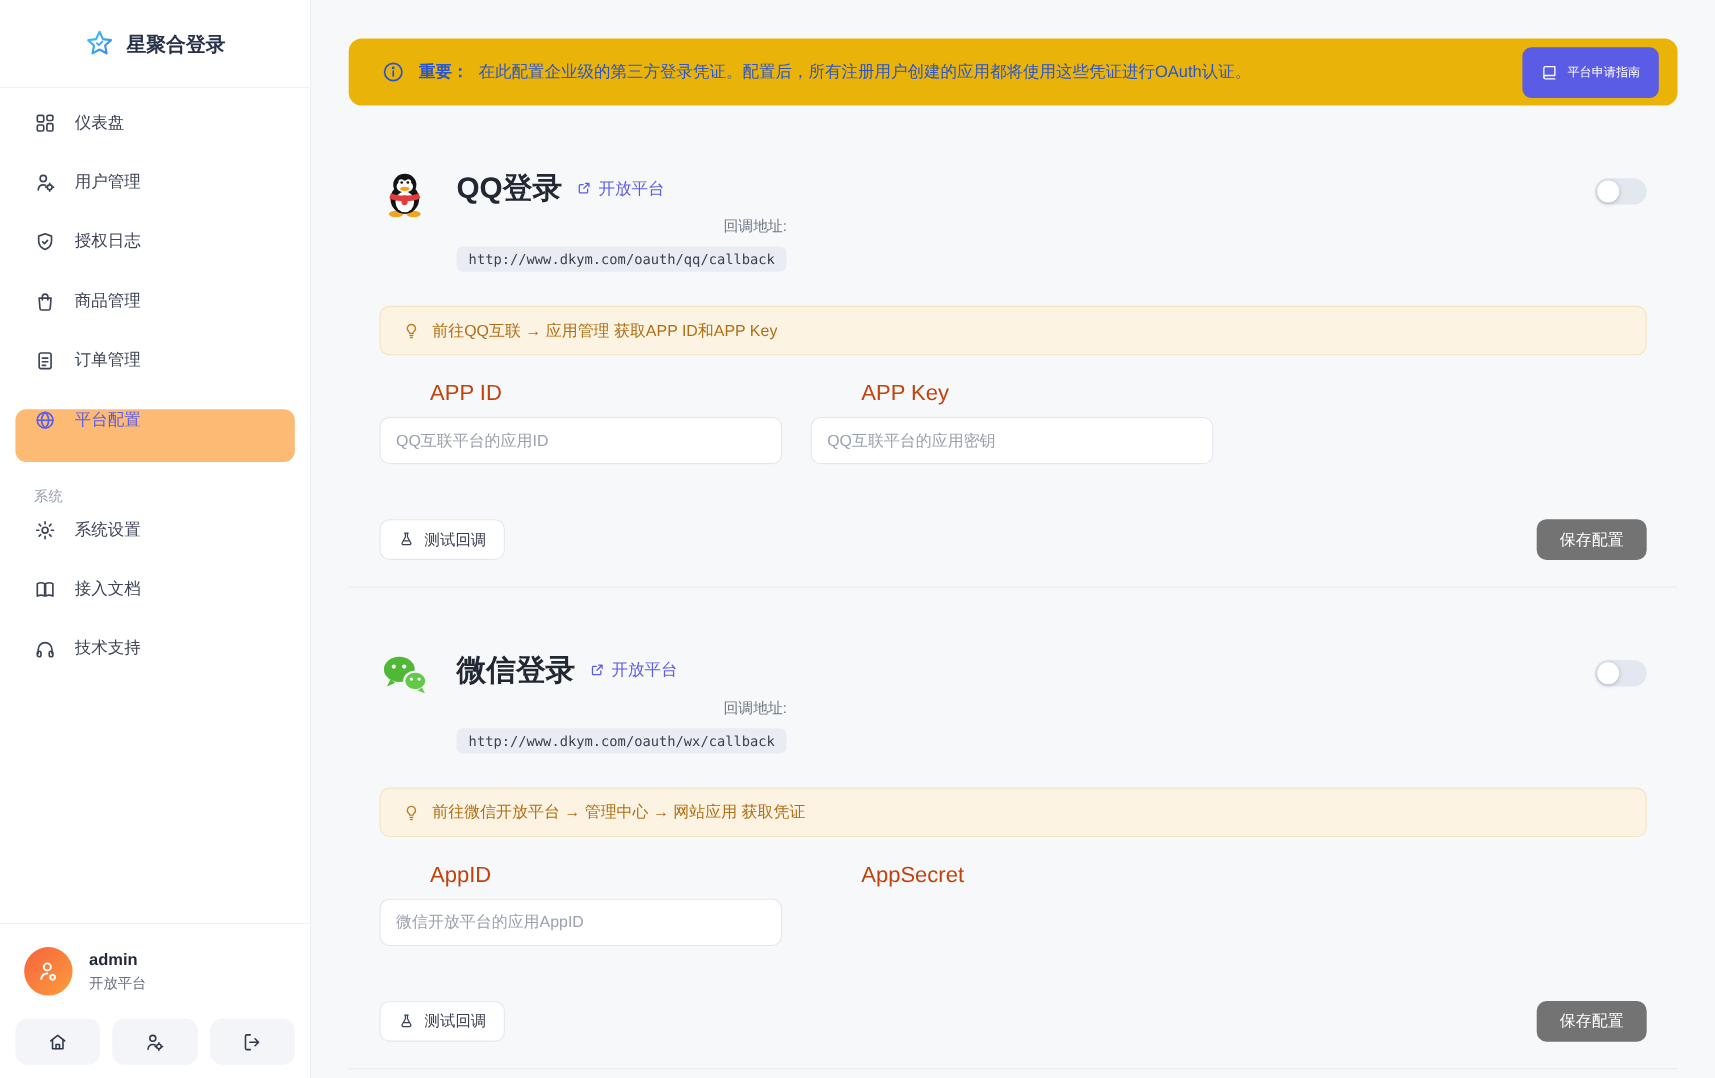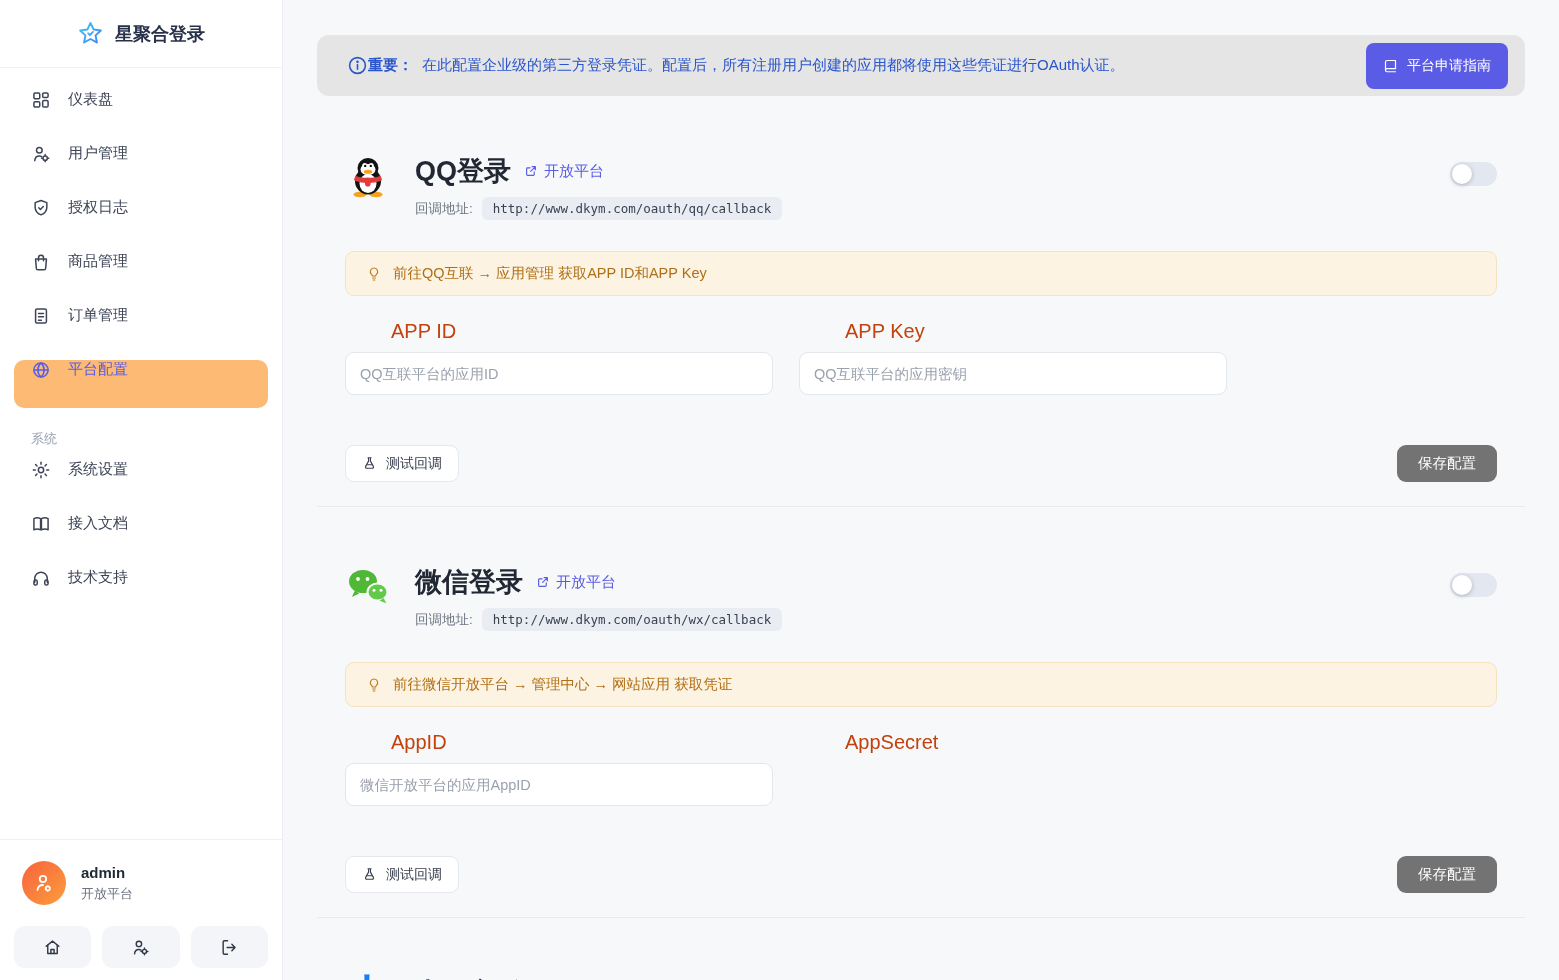--- a/index.html
+++ b/index.html
@@ -7,68 +7,68 @@
   body {
     width:1559px; height:980px; overflow:hidden;
     font-family:"Liberation Sans","DejaVu Sans",sans-serif;
     background:#f7f8fa; color:#333a47;
   }
   .app { display:flex; height:100%; }
 
   
   .sidebar { width:283px; min-width:283px; background:#fff; border-right:1px solid #ecedf1;
              display:flex; flex-direction:column; }
-  .logo { height:68px; border-bottom:1px solid #f1f2f5; display:flex; align-items:center;
+  .logo { height:80px; border-bottom:1px solid #f1f2f5; display:flex; align-items:center;
           justify-content:center; gap:11px; font-size:18px; font-weight:bold; color:#273149; }
   .nav { padding:22px 14px 0; flex:1; overflow:hidden; }
   .nav-item { height:48px; display:flex; align-items:flex-start; gap:17px; padding:0 17px;
               border-radius:10px; color:#3c4456; font-size:15px; margin-bottom:6px; cursor:pointer; }
   .nav-item svg { width:20px; height:20px; flex:none; }
   .nav-item.active { background:#fdba74; color:#5b5ce5; }
   .nav-section { font-size:13px; color:#99a1b0; padding:16px 17px 12px; }
   .user-panel { border-top:1px solid #eef0f3; padding:21px 14px 12px; }
   .user-row { display:flex; align-items:center; gap:15px; padding:0 8px; }
   .avatar { width:44px; height:44px; border-radius:50%; flex:none;
             background:linear-gradient(135deg,#f8623c,#fb9e3d);
             display:flex; align-items:center; justify-content:center; }
   .user-name { font-size:15px; font-weight:bold; color:#1f2937; }
   .user-role { font-size:13px; color:#6b7280; margin-top:4px; }
   .user-actions { display:flex; gap:11px; margin-top:21px; }
   .user-actions button { flex:1; height:42px; background:#f3f5f8; border:none; border-radius:11px;
                          display:flex; align-items:center; justify-content:center; color:#2f3949; cursor:pointer; }
 
   
   .main { flex:1; padding:35px 34px 0; overflow:hidden; }
-  .notice { min-height:61px; background:#e5e5e5; border-radius:12px; display:flex; align-items:center;
-            padding:6px 17px 6px 30px; color:#2a55cb; font-size:15px; }
+  .notice { min-height:61px; background:#eab308; border-radius:12px; display:flex; align-items:center;
+            gap:13px; padding:6px 17px 6px 30px; color:#2a55cb; font-size:15px; }
   .notice .em { font-weight:bold; margin-right:9px; }
   .guide-btn { margin-left:auto; background:#5b5ce5; color:#fff; border:none; border-radius:8px;
-               height:46px; padding:0 17px; font-size:14px; display:flex; align-items:center; gap:9px;
+               height:46px; padding:0 17px; font-size:11px; display:flex; align-items:center; gap:9px;
                cursor:pointer; flex:none; font-family:inherit; }
 
   .platform { padding:57px 28px 24px; border-bottom:1px solid #e9ebef; }
   .p-header { display:flex; align-items:flex-start; gap:24px; }
   .p-icon { width:46px; height:46px; flex:none; }
   .p-title-row { display:flex; align-items:center; gap:13px; }
   .p-title-row h2 { margin:0; font-size:27px; color:#212733; }
   .ext-link { color:#5b5ce5; font-size:15px; display:flex; gap:6px; align-items:center;
               text-decoration:none; cursor:pointer; }
-  .p-callback { margin-top:8px; display:flex; align-items:center; gap:9px; }
+  .p-callback { margin-top:8px; display:flex; align-items:flex-end; gap:9px;flex-direction:column; }
   .cb-label { font-size:13.5px; color:#6f7786; }
   .cb-url { background:#e9ecf2; border-radius:6px; padding:4px 11px;
             font-family:"DejaVu Sans Mono","Liberation Mono",monospace; font-size:12.5px; color:#3a4251; }
   .toggle { margin-left:auto; margin-top:9px; width:47px; height:24px; border-radius:12px;
             background:#e3e7ef; position:relative; cursor:pointer; flex:none; }
   .knob { position:absolute; top:2px; left:2px; width:20px; height:20px; background:#fff;
           border-radius:50%; box-shadow:0 1px 4px rgba(100,110,130,.45); }
   .hint { margin-top:31px; background:#fcf3e2; border:1px solid #f4e3c0; border-radius:9px;
           padding:12px 20px; display:flex; align-items:center; gap:11px; color:#b06f15; font-size:14.5px; }
   .form-row { margin-top:24px; display:flex; gap:26px; }
   .field label { display:block; font-size:20px; color:#c2410c; margin-bottom:9px;margin-left:46px; }
-  .field input { width:428px; height:43px; border:1px solid #e3e6eb; border-radius:9px; padding:0 14px;
+  .field input { width:366px; height:43px; border:1px solid #e3e6eb; border-radius:9px; padding:0 14px;
                  font-size:14.5px; font-family:inherit; color:#1f2937; background:#fff; outline:none; }
   .field input::placeholder { color:#9aa1ae; }
   .p-footer { margin-top:50px; display:flex; justify-content:space-between; align-items:center; }
   .test-btn { background:#fff; border:1px solid #e5e8ed; border-radius:9px; height:37px; padding:0 16px;
               display:flex; align-items:center; gap:9px; font-size:14px; color:#39404f; cursor:pointer;
               font-family:inherit; }
   .save-btn { background:#737373; color:#fff; border:none; border-radius:9px; height:37px; padding:0 21px;
               font-size:14.5px; cursor:pointer; font-family:inherit; }
   .alipay-glyph { font-size:46px; font-weight:bold; color:#1b7df5; line-height:44px; text-align:center; }
 </style>

